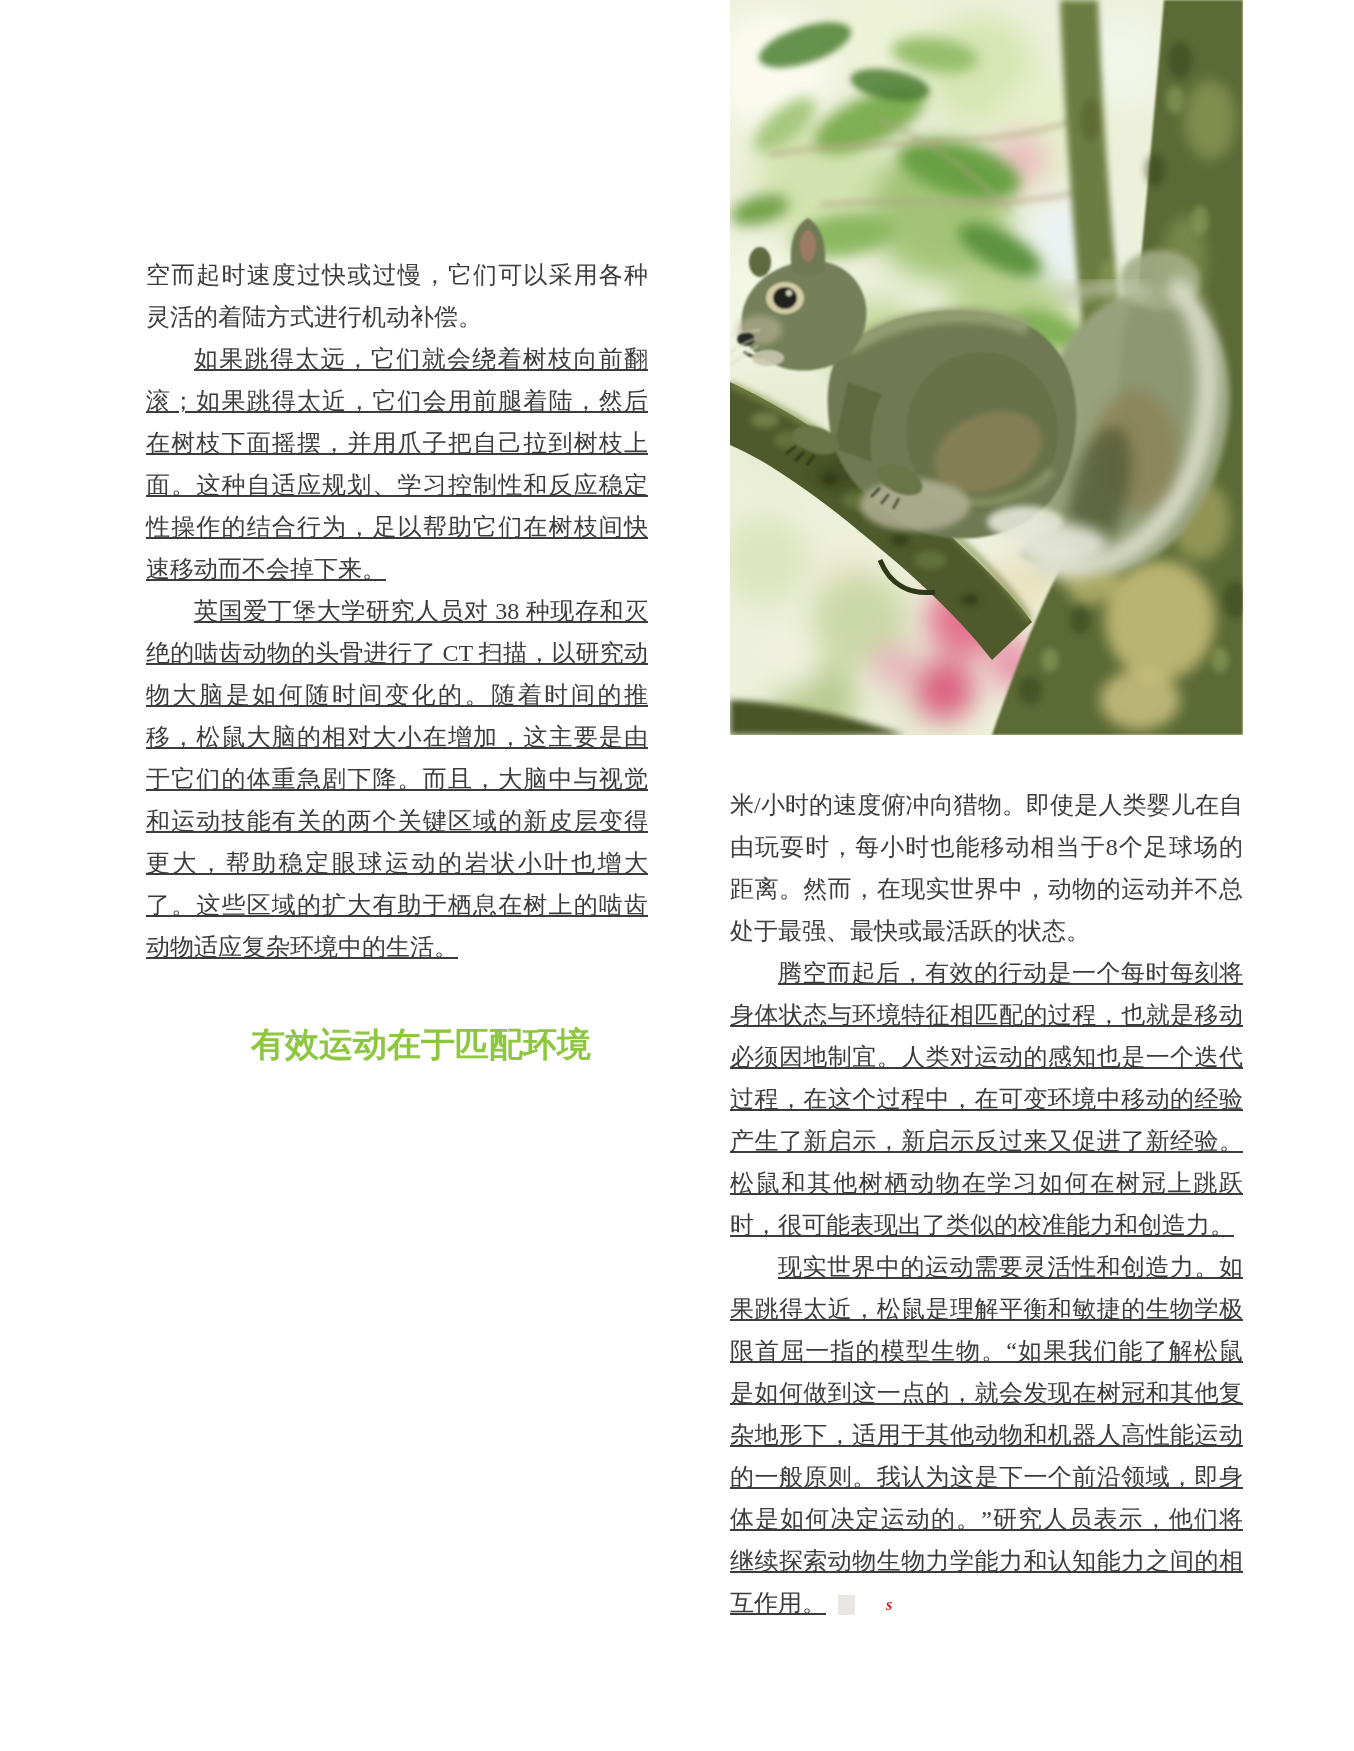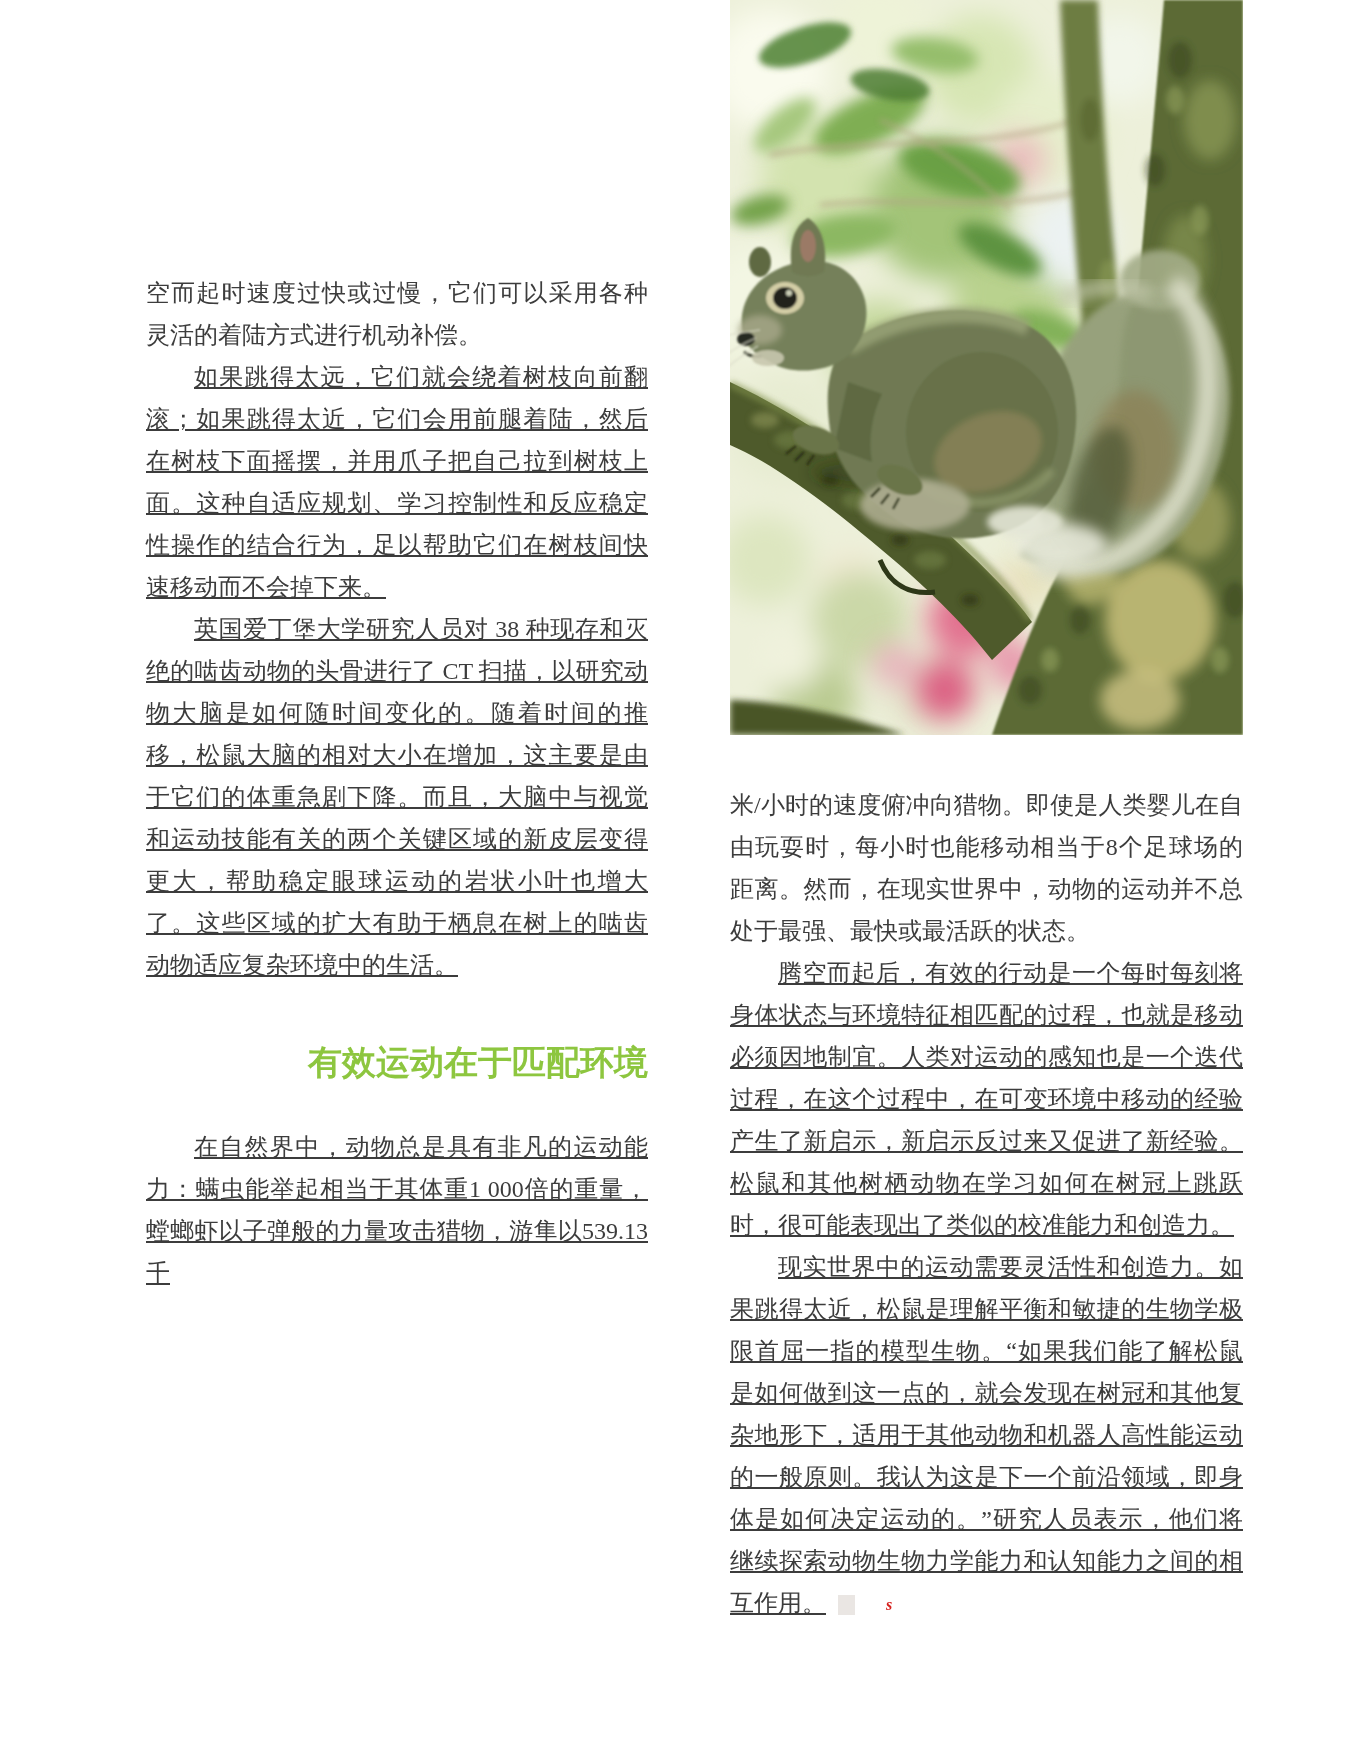--- a/index.html
+++ b/index.html
@@ -3,28 +3,28 @@
 <meta charset="utf-8">
 <style>
   html,body{margin:0;padding:0;background:#ffffff;}
   .page{
     position:relative;width:1354px;height:1751px;background:#ffffff;overflow:hidden;
     font-family:"Liberation Serif","DejaVu Serif",serif;color:#3c3c3c;
   }
   .photo{position:absolute;left:730px;top:0;width:513px;height:735px;overflow:hidden;}
   .photo svg{display:block;}
   .col{position:absolute;font-size:24px;line-height:42px;text-align:justify;}
-  .col-left{left:146px;top:272px;width:502px;}
+  .col-left{left:146px;top:254px;width:502px;}
   .col-right{left:730px;top:784px;width:513px;}
   .col p{margin:0;padding:0;}
   .col p.indent{text-indent:2em;text-decoration:underline;}
   .section-heading{
     font-family:"Liberation Sans","DejaVu Sans",sans-serif;
     font-weight:bold;font-size:34px;line-height:40px;color:#8dc63f;
-    margin:56px 0 44px 0;padding-left:48px;text-align:right;text-indent:0;
+    margin:56px 0 44px 0;padding-left:48px;text-align:center;text-indent:0;
   }
   .endmark{
     display:inline-block;width:17px;height:20px;background:#eae6e3;color:#d6201d;
     font-style:italic;font-weight:bold;font-size:16px;line-height:20px;text-align:center;
     margin-left:12px;vertical-align:1px;
     font-family:"Liberation Serif","DejaVu Serif",serif;
   }
 </style>
 </head>
 <body>
@@ -205,21 +205,20 @@
         </g>
       </g>
     </svg>
   </div>
 
   <div class="col col-left">
     <p>空而起时速度过快或过慢，它们可以采用各种灵活的着陆方式进行机动补偿。</p>
     <p class="indent">如果跳得太远，它们就会绕着树枝向前翻滚；如果跳得太近，它们会用前腿着陆，然后在树枝下面摇摆，并用爪子把自己拉到树枝上面。这种自适应规划、学习控制性和反应稳定性操作的结合行为，足以帮助它们在树枝间快速移动而不会掉下来。</p>
     <p class="indent">英国爱丁堡大学研究人员对 38 种现存和灭绝的啮齿动物的头骨进行了 CT 扫描，以研究动物大脑是如何随时间变化的。随着时间的推移，松鼠大脑的相对大小在增加，这主要是由于它们的体重急剧下降。而且，大脑中与视觉和运动技能有关的两个关键区域的新皮层变得更大，帮助稳定眼球运动的岩状小叶也增大了。这些区域的扩大有助于栖息在树上的啮齿动物适应复杂环境中的生活。</p>
     <h2 class="section-heading">有效运动在于匹配环境</h2>
-    <p class="indent">在自然界中，动物总是具有非凡的运动能力：螨虫能举起相当于其体重1 000倍的重量，螳螂虾以子弹般的力量攻击猎物，游隼以539.13千</p>
   </div>
 
   <div class="col col-right">
     <p>米/小时的速度俯冲向猎物。即使是人类婴儿在自由玩耍时，每小时也能移动相当于8个足球场的距离。然而，在现实世界中，动物的运动并不总处于最强、最快或最活跃的状态。</p>
     <p class="indent">腾空而起后，有效的行动是一个每时每刻将身体状态与环境特征相匹配的过程，也就是移动必须因地制宜。人类对运动的感知也是一个迭代过程，在这个过程中，在可变环境中移动的经验产生了新启示，新启示反过来又促进了新经验。松鼠和其他树栖动物在学习如何在树冠上跳跃时，很可能表现出了类似的校准能力和创造力。</p>
     <p class="indent"><span>现实世界中的运动需要灵活性和创造力。如果跳得太近，松鼠是理解平衡和敏捷的生物学极限首屈一指的模型生物。“如果我们能了解松鼠是如何做到这一点的，就会发现在树冠和其他复杂地形下，适用于其他动物和机器人高性能运动的一般原则。我认为这是下一个前沿领域，即身体是如何决定运动的。”研究人员表示，他们将继续探索动物生物力学能力和认知能力之间的相互作用。</span><span class="endmark">s</span></p>
   </div>
 
 </div>
 

